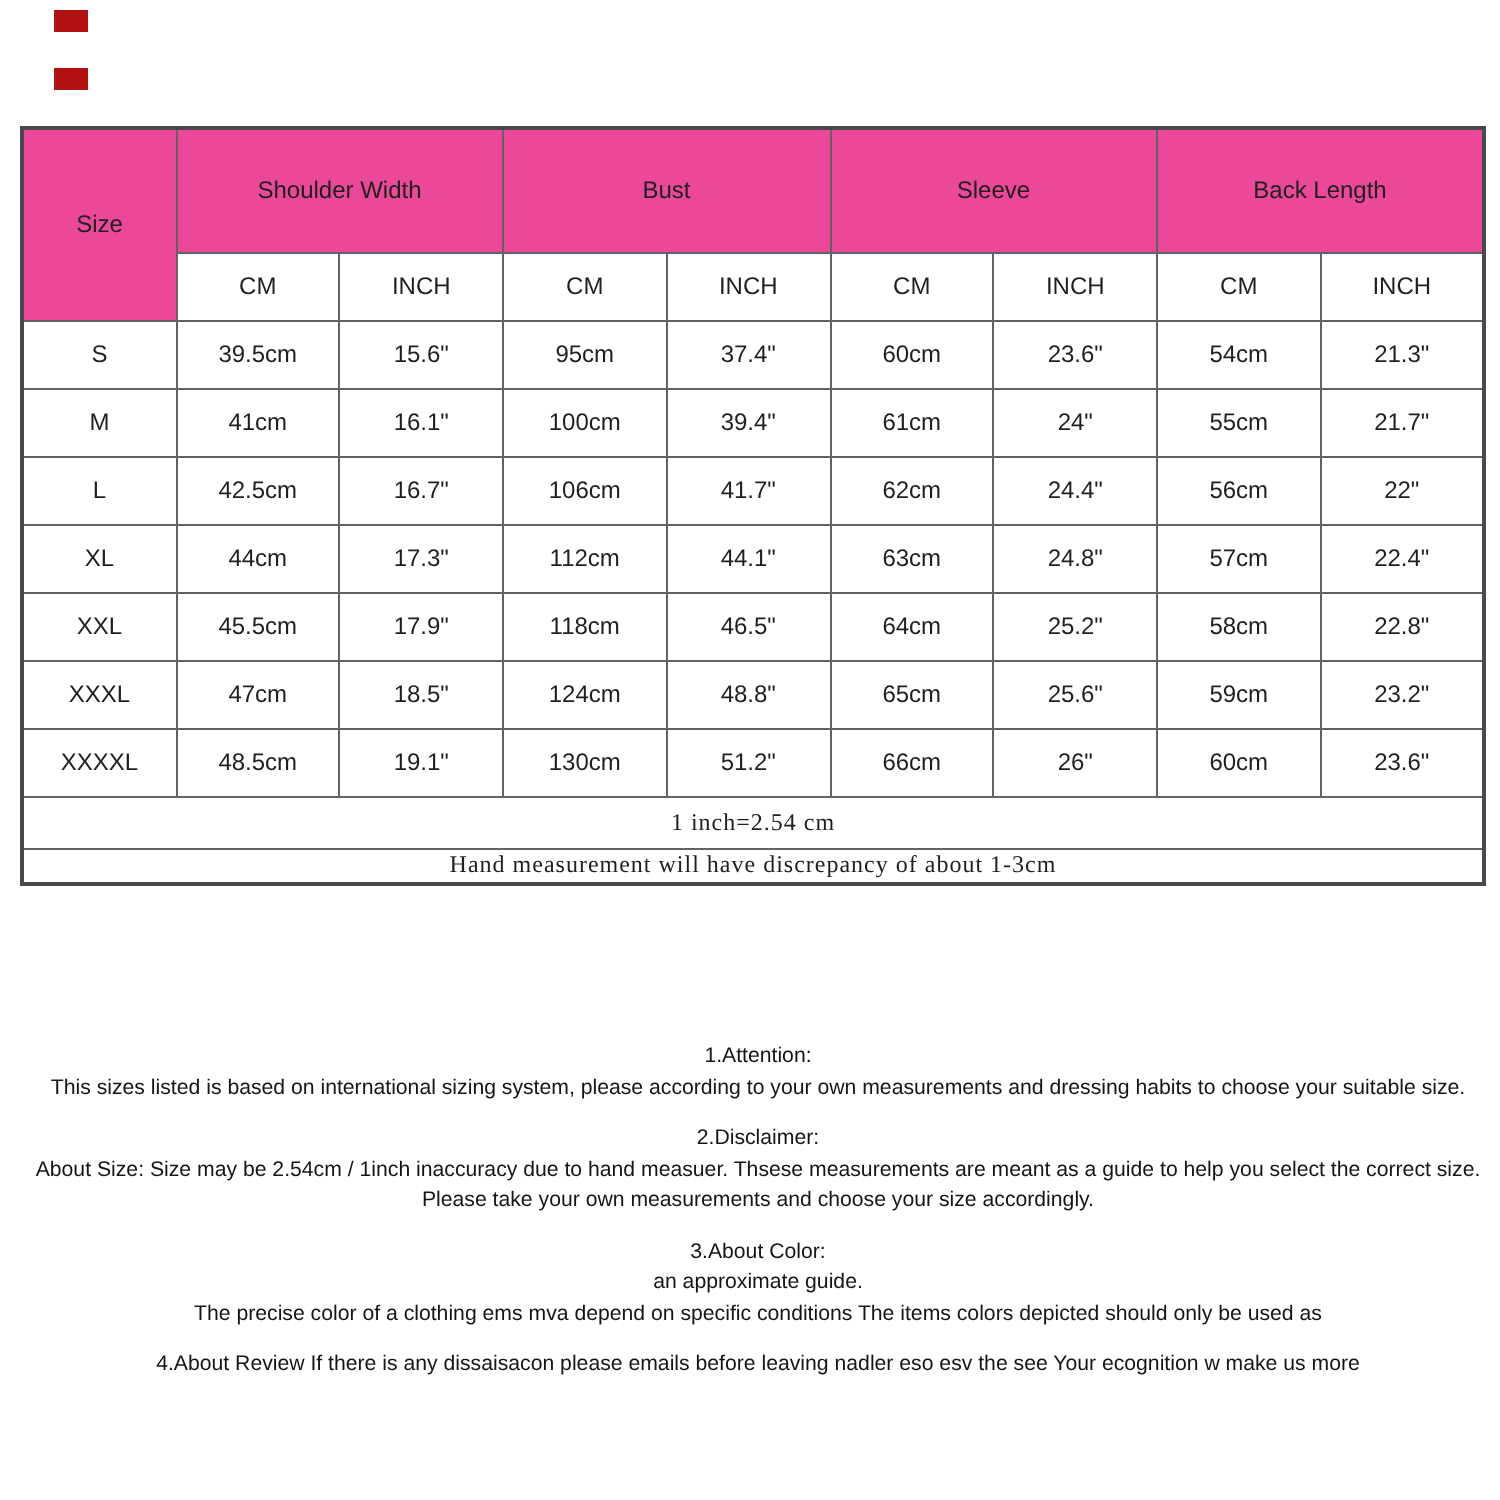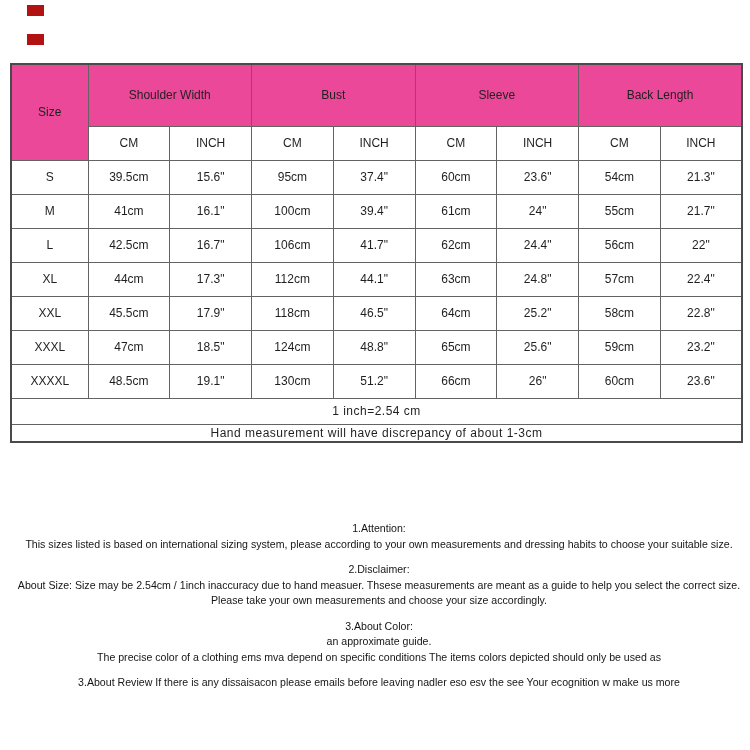--- a/index.html
+++ b/index.html
@@ -43,21 +43,21 @@
   tr.unit-row { height: 34px; margin-top: 48px; }
   tr.data-row { height: 34px; }
   tr.note-row-1 { height: 26px; }
   tr.note-row-2 { height: 18px; }
   th.group-cell, th.size-head {
     background: #ec4899;
     font-weight: bold;
     font-size: 13px;
   }
   td.note-cell {
-    font-family: Liberation Sans, sans-serif;
+    font-family: Liberation Serif, serif;
     font-weight: bold;
     font-size: 12px;
     letter-spacing: 0.5px;
   }
 
   .descriptions {
     position: absolute;
     left: 9px; top: 521px;
     width: 740px;
     font-size: 10.6px;
@@ -200,15 +200,15 @@
     <div class="line">2.Disclaimer:</div>
     <div class="line">About Size: Size may be 2.54cm / 1inch inaccuracy due to hand measuer. Thsese measurements are meant as a guide to help you select the correct size.</div>
     <div class="line">Please take your own measurements and choose your size accordingly.</div>
   </div>
   <div class="para">
     <div class="line">3.About Color:</div>
     <div class="line">an approximate guide.</div>
     <div class="line">The precise color of a clothing ems mva depend on specific conditions The items colors depicted should only be used as</div>
   </div>
   <div class="para">
-    <div class="line">3.About Review If there is any dissaisacon please emails before leaving nadler eso esv the see Your ecognition w make us more</div>
+    <div class="line">4.About Review If there is any dissaisacon please emails before leaving nadler eso esv the see Your ecognition w make us more</div>
   </div>
 </div>
 
 </body></html>

